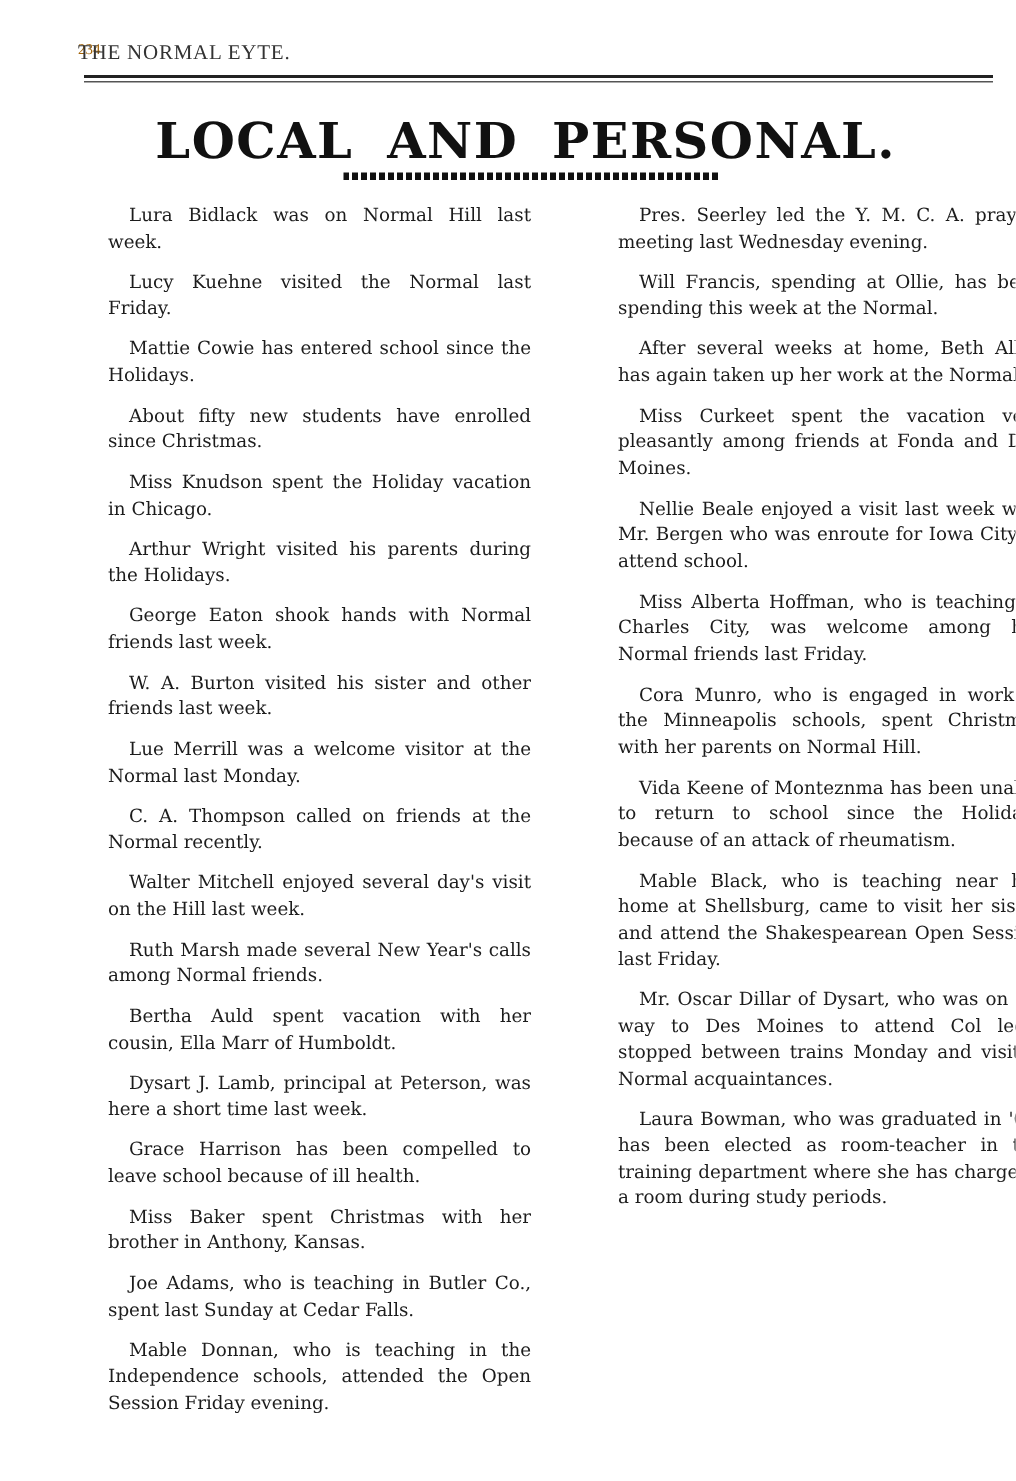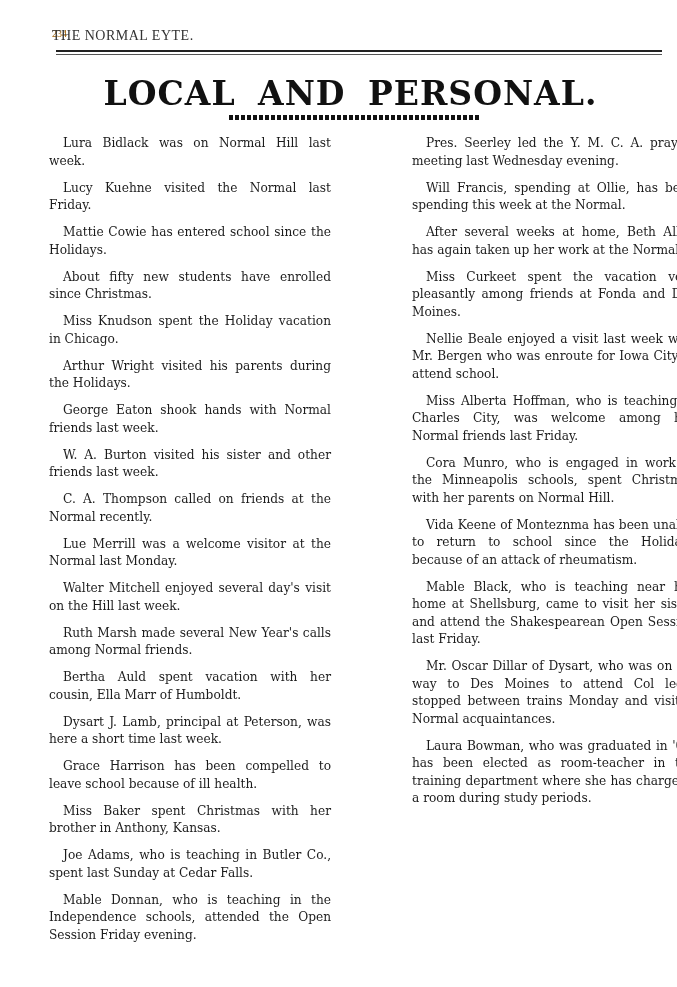--- a/index.html
+++ b/index.html
@@ -32,21 +32,21 @@
   }
   .title-ornament {
     position: absolute; top: 115px; left: 229px; width: 250px; height: 5px;
     background: repeating-linear-gradient(90deg, #111 0 4px, transparent 4px 6px);
   }
   .column {
     position: absolute; top: 135px;
     font-family: "DejaVu Serif", serif; font-size: 12.2px; line-height: 17.5px;
     color: #1c1c1c; text-align: justify;
   }
-  .col-left { left: 49px; width: 282px; }
+  .col-left { left: 72px; width: 282px; }
   .col-right { left: 369px; width: 283px; margin-left: 43px; }
   .item { margin: 0 0 9.5px 0; text-indent: 14px; hyphens: manual; }
 </style>
 </head>
 <body>
 
 <div class="running-head">
   <span class="page-num">234</span>
   <div class="journal-title">THE NORMAL EYTE.</div>
 </div>
@@ -62,22 +62,22 @@
 
 <div class="column col-left">
   <p class="item">Lura Bidlack was on Normal Hill last week.</p>
   <p class="item">Lucy Kuehne visited the Normal last Friday.</p>
   <p class="item">Mattie Cowie has entered school since the Holidays.</p>
   <p class="item">About fifty new students have enrolled since Christmas.</p>
   <p class="item">Miss Knudson spent the Holiday vacation in Chicago.</p>
   <p class="item">Arthur Wright visited his parents during the Holidays.</p>
   <p class="item">George Eaton shook hands with Normal friends last week.</p>
   <p class="item">W. A. Burton visited his sister and other friends last week.</p>
+  <p class="item">Lue Merrill was a welcome visitor at the Normal last Monday.</p>
   <p class="item">C. A. Thompson called on friends at the Normal recently.</p>
-  <p class="item">Lue Merrill was a welcome visitor at the Normal last Monday.</p>
   <p class="item">Walter Mitchell enjoyed several day's visit on the Hill last week.</p>
   <p class="item">Ruth Marsh made several New Year's calls among Normal friends.</p>
   <p class="item">Bertha Auld spent vacation with her cousin, Ella Marr of Humboldt.</p>
   <p class="item">Dysart J. Lamb, principal at Peterson, was here a short time last week.</p>
   <p class="item">Grace Harrison has been compelled to leave school because of ill health.</p>
   <p class="item">Miss Baker spent Christmas with her brother in Anthony, Kansas.</p>
   <p class="item">Joe Adams, who is teaching in Butler Co., spent last Sunday at Cedar Falls.</p>
   <p class="item">Mable Donnan, who is teaching in the Independence schools, attended the Open Session Friday evening.</p>
 </div>
 

